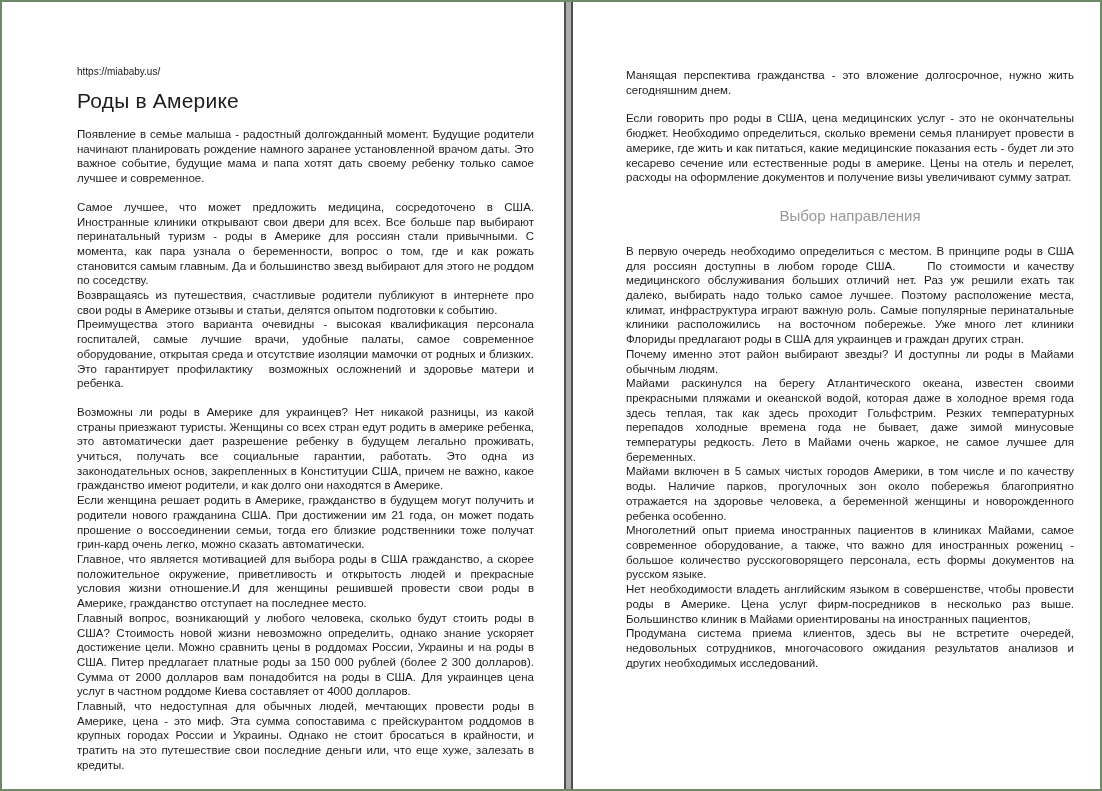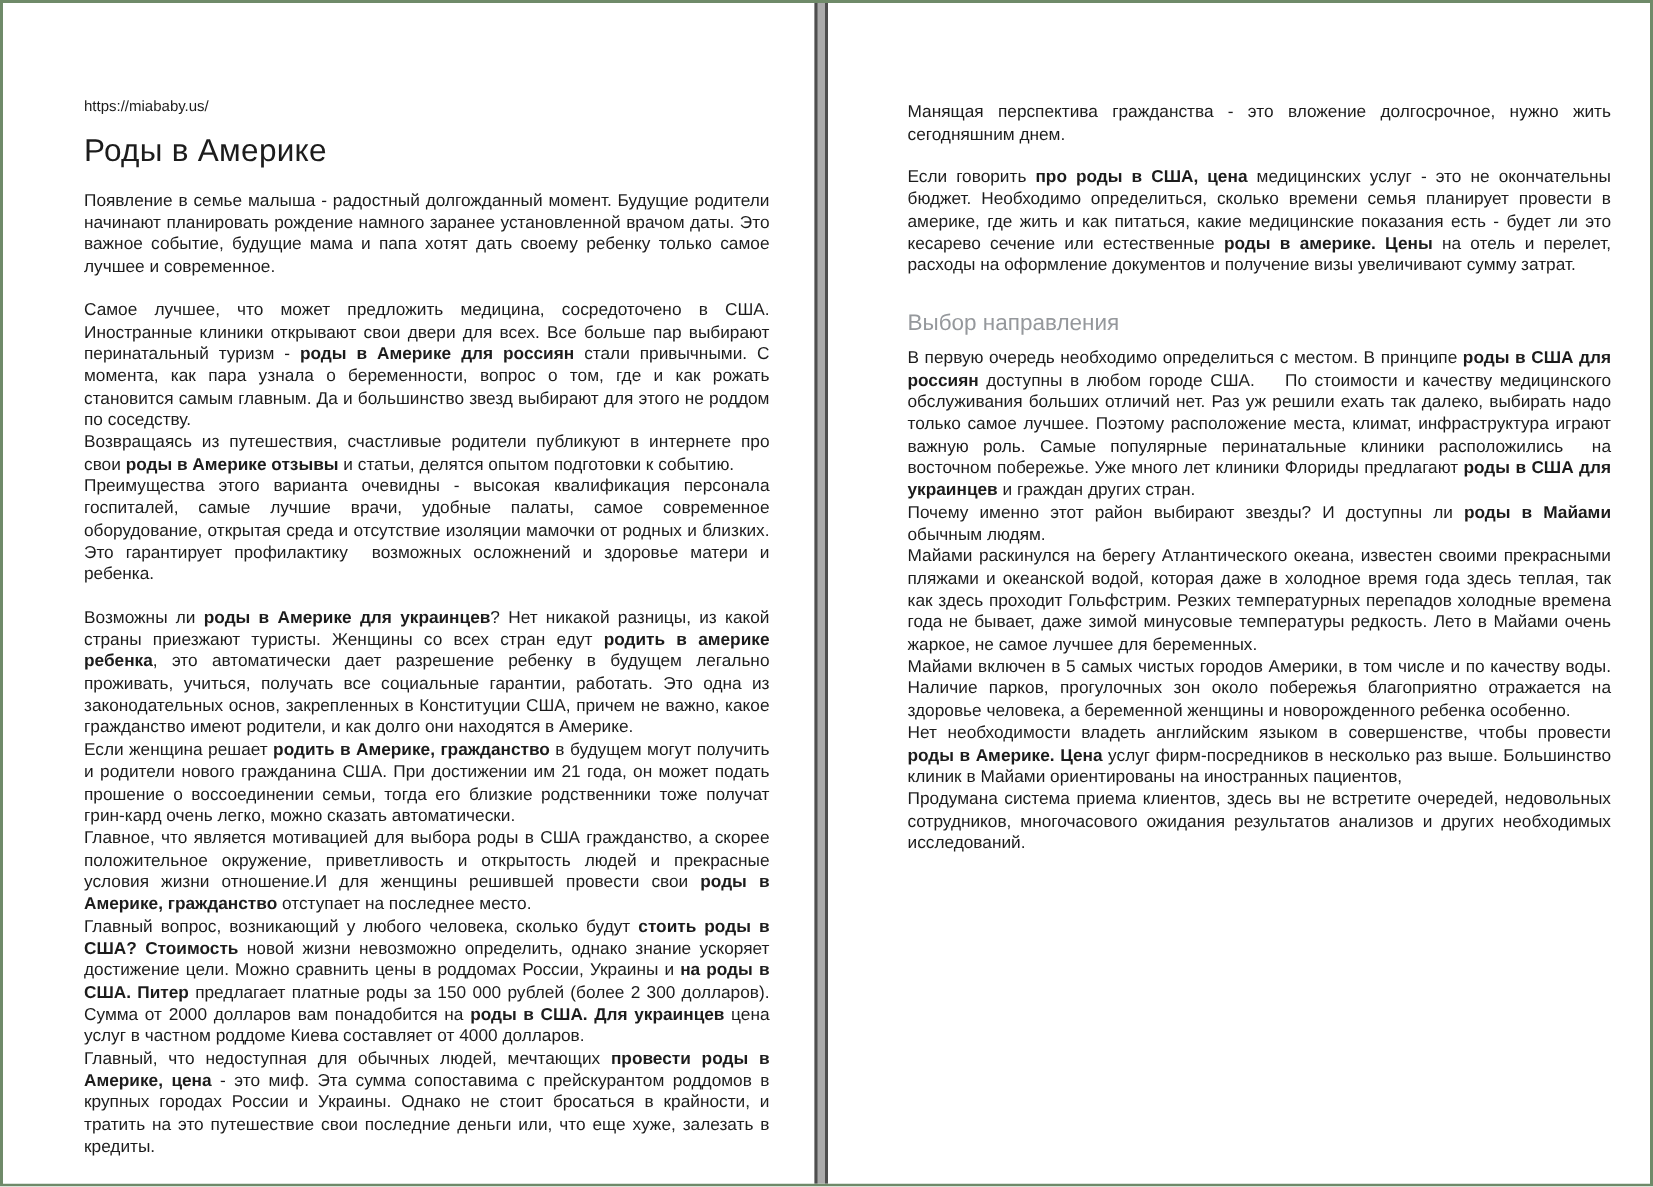--- a/index.html
+++ b/index.html
@@ -7,43 +7,44 @@
     width:1102px;height:791px;overflow:hidden;background:#ffffff;
     font-family:"Liberation Sans",sans-serif;
     -webkit-font-smoothing:antialiased;
   }
   .frame{
     box-sizing:border-box;width:1102px;height:791px;
     border:2px solid var(--frame-border,#6f8a69);
     display:flex;background:#ffffff;
   }
   .page{box-sizing:border-box;height:100%;overflow:hidden;background:#ffffff;}
-  .page-left{width:541px;padding:64px 30px 16px 54px;}
+  .page-left{width:541px;padding:64px 30px 16px 54px;margin-left:21px;}
   .page-right{flex:1;padding:66px 26px 16px 53px;}
   .divider{
     box-sizing:border-box;width:9px;height:100%;
     background:var(--divider-fill,#ababab);
     border-left:2px solid var(--divider-edge,#4e4e4e);
     border-right:2px solid var(--divider-edge,#4e4e4e);
   }
   .url{font-size:10px;color:var(--text,#1c1c1c);margin:0 0 12px;}
   h1.doc-title{
     font-size:21px;font-weight:400;color:var(--text,#1c1c1c);
     margin:0 0 14px;letter-spacing:.2px;
   }
   h2.section-heading{
     font-size:15px;font-weight:400;
     color:var(--heading-gray,#95989c);
-    margin:22px 0 8px;
+    margin:22px 0 20px;
+    text-align:center;
   }
   p.para{
     font-size:11.5px;line-height:14.7px;text-align:justify;
     margin:0;color:var(--text,#1c1c1c);
   }
-  p.para b{font-weight:700;}
+  p.para b{font-weight:400;}
   .spacer{height:14px;}
 </style>
 </head>
 <body>
 
 <div class="frame">
 
   <div class="page page-left">
     <div class="url">https://miababy.us/</div>
     <h1 class="doc-title">Роды в Америке</h1>
@@ -69,18 +70,19 @@
         <p class="para"><span>Манящая перспектива гражданства - это вложение долгосрочное, нужно жить сегодняшним днем.</span></p>
         <div class="spacer"></div>
         <p class="para"><span>Если говорить </span><b>про роды в США, цена</b><span> медицинских услуг - это не окончательны бюджет. Необходимо определиться, сколько времени семья планирует провести в америке, где жить и как питаться, какие медицинские показания есть - будет ли это кесарево сечение или естественные </span><b>роды в америке. Цены</b><span> на отель и перелет, расходы на оформление документов и получение визы увеличивают сумму затрат.</span></p>
       </div>
     <h2 class="section-heading">Выбор направления</h2>
     <div>
         <p class="para"><span>В первую очередь необходимо определиться с местом. В принципе </span><b>роды в США для россиян</b><span> доступны в любом городе США.&nbsp;&nbsp;&nbsp; По стоимости и качеству медицинского обслуживания больших отличий нет. Раз уж решили ехать так далеко, выбирать надо только самое лучшее. Поэтому расположение места, климат, инфраструктура играют важную роль. Самые популярные перинатальные клиники расположились&nbsp; на восточном побережье. Уже много лет клиники Флориды предлагают </span><b>роды в США для украинцев</b><span> и граждан других стран.</span></p>
         <p class="para"><span>Почему именно этот район выбирают звезды? И доступны ли </span><b>роды в Майами</b><span> обычным людям.</span></p>
         <p class="para"><span>Майами раскинулся на берегу Атлантического океана, известен своими прекрасными пляжами и океанской водой, которая даже в холодное время года здесь теплая, так как здесь проходит Гольфстрим. Резких температурных перепадов холодные времена года не бывает, даже зимой минусовые температуры редкость. Лето в Майами очень жаркое, не самое лучшее для беременных.</span></p>
         <p class="para"><span>Майами включен в 5 самых чистых городов Америки, в том числе и по качеству воды. Наличие парков, прогулочных зон около побережья благоприятно отражается на здоровье человека, а беременной женщины и новорожденного ребенка особенно.</span></p>
+        <p class="para"><span>Многолетний опыт приема иностранных пациентов в клиниках Майами, самое современное оборудование, а также, что важно для иностранных рожениц - большое количество русскоговорящего персонала, есть формы документов на русском языке.</span></p>
         <p class="para"><span>Нет необходимости владеть английским языком в совершенстве, чтобы провести </span><b>роды в Америке. Цена</b><span> услуг фирм-посредников в несколько раз выше. Большинство клиник в Майами ориентированы на иностранных пациентов,</span></p>
         <p class="para"><span>Продумана система приема клиентов, здесь вы не встретите очередей, недовольных сотрудников, многочасового ожидания результатов анализов и других необходимых исследований.</span></p>
       </div>
   </div>
 
 </div>
 
 </body></html>

